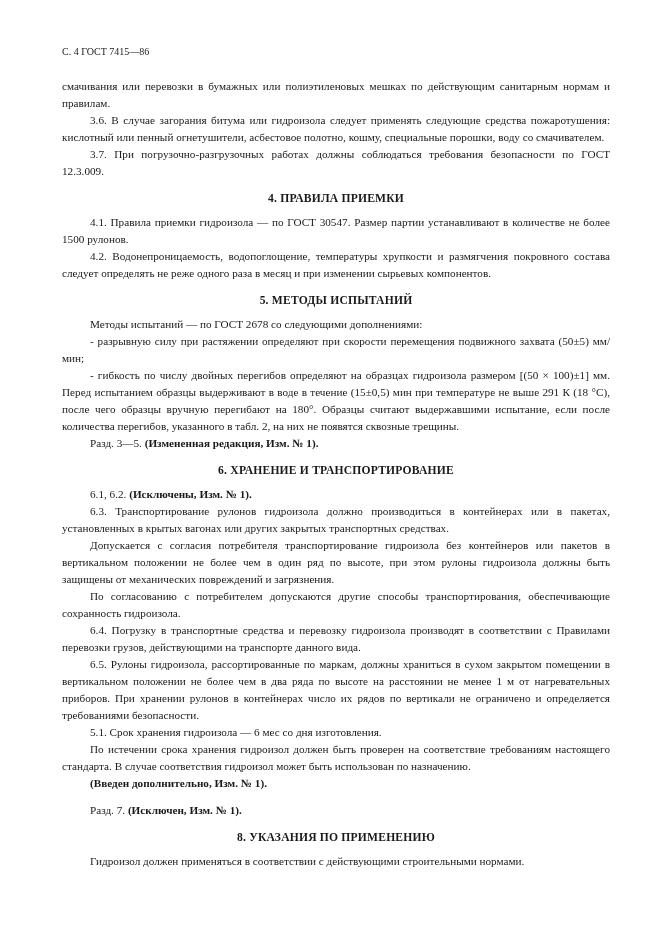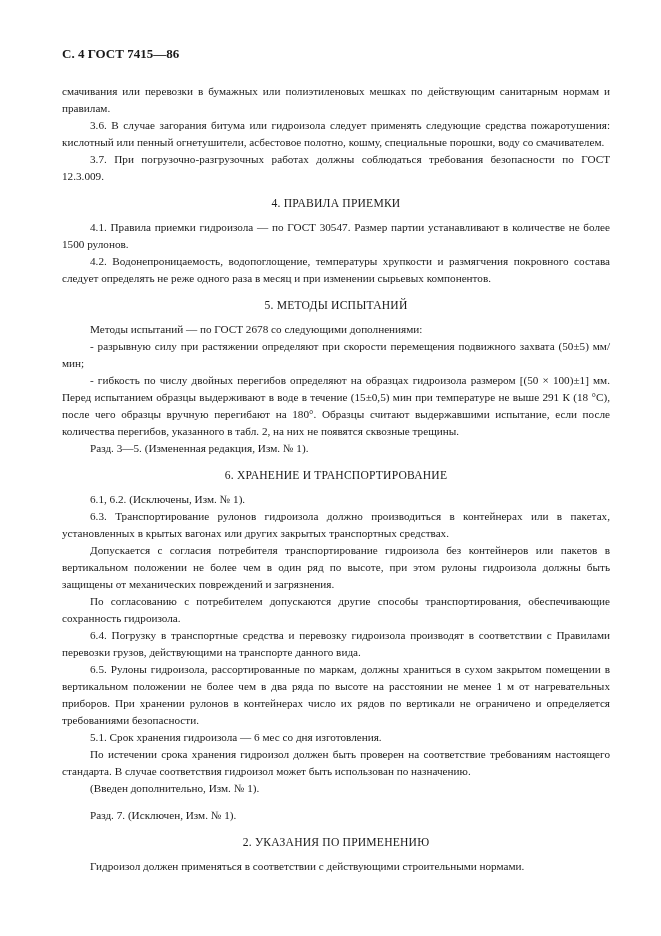--- a/index.html
+++ b/index.html
@@ -1,24 +1,24 @@
 <!DOCTYPE html>
 <html><head>
 <meta charset="utf-8">
 <style>
   html, body { margin:0; padding:0; background:#ffffff; }
   body { width:661px; height:936px; position:relative; overflow:hidden;
          font-family:"Liberation Serif", serif; color:#1a1a1a; }
   .page { position:absolute; left:62px; top:46px; width:548px; }
-  .running-head { font-weight:bold; font-size:13px; margin:0 0 21px 0; }
+  .running-head { font-weight:normal; font-size:10px; margin:0 0 21px 0; }
   p { margin:0; font-size:11.2px; line-height:17px; text-align:justify; }
   p.ind { text-indent:28px; }
   p.first { text-indent:0; }
-  h2 { font-size:11.6px; font-weight:normal; text-align:center; margin:12px 0 9px 0; letter-spacing:0.2px; }
-  .b { font-weight:normal; }
+  h2 { font-size:11.6px; font-weight:bold; text-align:center; margin:12px 0 9px 0; letter-spacing:0.2px; }
+  .b { font-weight:bold; }
   .gap { height:10px; }
 </style>
 </head>
 <body>
 
 <div class="page">
   <div class="running-head">С. 4 ГОСТ 7415—86</div>
 
   <p class="first">смачивания или перевозки в бумажных или полиэтиленовых мешках по действующим санитарным нормам и правилам.</p>
   <p class="ind">3.6. В случае загорания битума или гидроизола следует применять следующие средства пожаротушения: кислотный или пенный огнетушители, асбестовое полотно, кошму, специальные порошки, воду со смачивателем.</p>
@@ -40,15 +40,15 @@
   <p class="ind">Допускается с согласия потребителя транспортирование гидроизола без контейнеров или пакетов в вертикальном положении не более чем в один ряд по высоте, при этом рулоны гидроизола должны быть защищены от механических повреждений и загрязнения.</p>
   <p class="ind">По согласованию с потребителем допускаются другие способы транспортирования, обеспечивающие сохранность гидроизола.</p>
   <p class="ind">6.4. Погрузку в транспортные средства и перевозку гидроизола производят в соответствии с Правилами перевозки грузов, действующими на транспорте данного вида.</p>
   <p class="ind">6.5. Рулоны гидроизола, рассортированные по маркам, должны храниться в сухом закрытом помещении в вертикальном положении не более чем в два ряда по высоте на расстоянии не менее 1 м от нагревательных приборов. При хранении рулонов в контейнерах число их рядов по вертикали не ограничено и определяется требованиями безопасности.</p>
   <p class="ind">5.1. Срок хранения гидроизола — 6 мес со дня изготовления.</p>
   <p class="ind">По истечении срока хранения гидроизол должен быть проверен на соответствие требованиям настоящего стандарта. В случае соответствия гидроизол может быть использован по назначению.</p>
   <p class="ind b">(Введен дополнительно, Изм. № 1).</p>
   <div class="gap"></div>
   <p class="ind"><span>Разд. 7. </span><span class="b">(Исключен, Изм. № 1).</span></p>
 
-  <h2>2. УКАЗАНИЯ ПО ПРИМЕНЕНИЮ</h2>
+  <h2>8. УКАЗАНИЯ ПО ПРИМЕНЕНИЮ</h2>
   <p class="ind">Гидроизол должен применяться в соответствии с действующими строительными нормами.</p>
 </div>
 
 </body></html>

